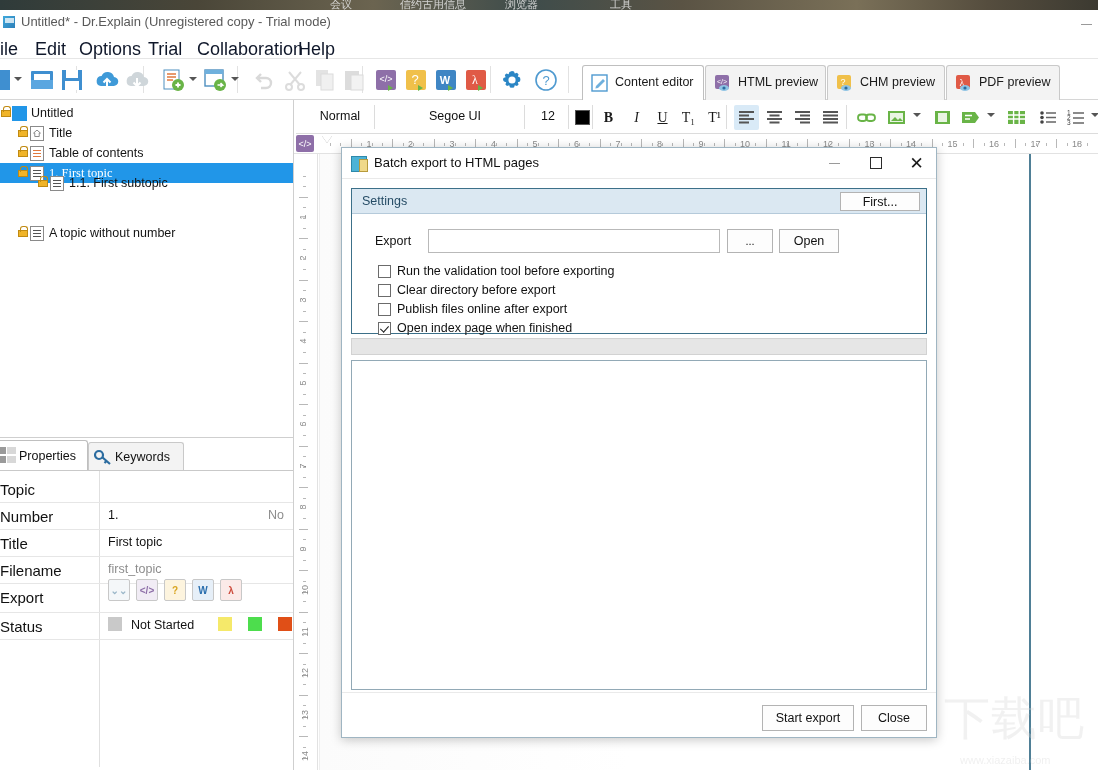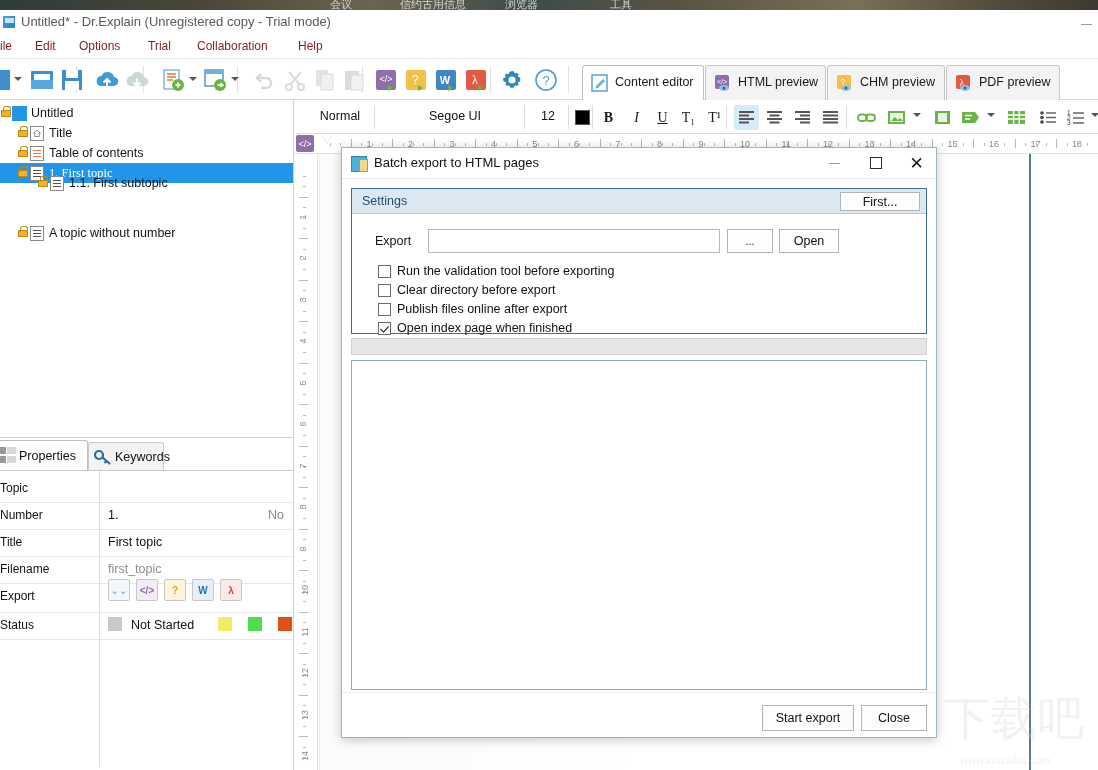--- a/index.html
+++ b/index.html
@@ -48,21 +48,21 @@
     position: absolute; right: 6px; top: 14px; width: 11px; height: 1px;
     background: #9a9a9a;
   }
 
   
   .menubar {
     position: absolute; left: 0; top: 35px; width: 1098px; height: 24px;
     background: #ffffff; border-bottom: 1px solid #e6e6e6;
   }
   .menu-item {
-    position: absolute; top: 4px; font-size: 12px; color: #7f1d1d;
+    position: absolute; top: 4px; font-size: 18px; color: #0f172a;
     white-space: nowrap; cursor: default;
   }
 
   
   .toolbar {
     position: absolute; left: 0; top: 59px; width: 1098px; height: 41px;
     background: #ffffff; border-bottom: 1px solid #d6d6d6;
   }
   .tb-sep { position: absolute; top: 7px; width: 1px; height: 27px; background: #e2e2e2; }
   .tb-btn { position: absolute; top: 7px; width: 28px; height: 28px; cursor: pointer; }
@@ -141,21 +141,21 @@
     position: absolute; top: 4px; height: 28px; border: 1px solid #c9c9c9;
     border-bottom: none; border-radius: 3px 3px 0 0; background: #f3f3f3;
     font-size: 12.5px; cursor: pointer;
   }
   .ptab.active { background: #ffffff; top: 2px; height: 30px; border-color: #bfbfbf; }
   .ptab .lbl { position: absolute; left: 26px; top: 7px; white-space: nowrap; color:#111; }
   .ptab.active .lbl { top: 8px; }
   .ptab .pico { position: absolute; left: 5px; top: 6px; width: 18px; height: 17px; }
   .prow { position: absolute; left: 0; width: 294px; height: 26px; }
   .prow .pl {
-    position: absolute; left: 0; top: 5px; font-size: 12px; color: #111; white-space: nowrap; text-align: right;
+    position: absolute; left: 0; top: 5px; font-size: 15px; color: #111; white-space: nowrap; text-align: right;
   }
   .prow .pv {
     position: absolute; left: 108px; top: 5px; font-size: 12.5px; color: #111; white-space: nowrap;
   }
   .prow .pv.dim { color: #8d8d8d; }
   .vdiv { position: absolute; left: 99px; width: 1px; background: #e0e0e0; }
   .hdiv { position: absolute; left: 0; width: 294px; height: 1px; background: #e6e6e6; }
   .exp-ico {
     position: absolute; top: 580px; width: 22px; height: 22px;
     border: 1px solid #c8c8c8; border-radius: 2px;
@@ -665,21 +665,21 @@
 
     <div class="ptab active" style="left:-8px;width:96px">
       <svg class="pico" viewBox="0 0 18 17">
         <rect x="0" y="0" width="8" height="7" fill="#9a9a9a"></rect>
         <rect x="9" y="0" width="9" height="7" fill="#d8d8d8"></rect>
         <rect x="0" y="9" width="8" height="7" fill="#9a9a9a"></rect>
         <rect x="9" y="9" width="9" height="7" fill="#d8d8d8"></rect>
       </svg>
       <span class="lbl">Properties</span>
     </div>
-    <div class="ptab" style="left:88px;width:76px">
+    <div class="ptab" style="left:88px;width:96px">
       <svg class="pico" viewBox="0 0 18 17">
         <circle cx="5" cy="6" r="4" fill="none" stroke="#2b6ca0" stroke-width="2.2"></circle>
         <path d="M8 8l8 7M12.5 12l-2 2" stroke="#2b6ca0" stroke-width="2.2"></path>
       </svg>
       <span class="lbl">Keywords</span>
     </div>
 
     <div style="position:absolute;left:0;top:32px;width:294px;height:1px;background:#c9c9c9"></div>
 
     <div class="vdiv" style="top:33px;height:296px"></div>

